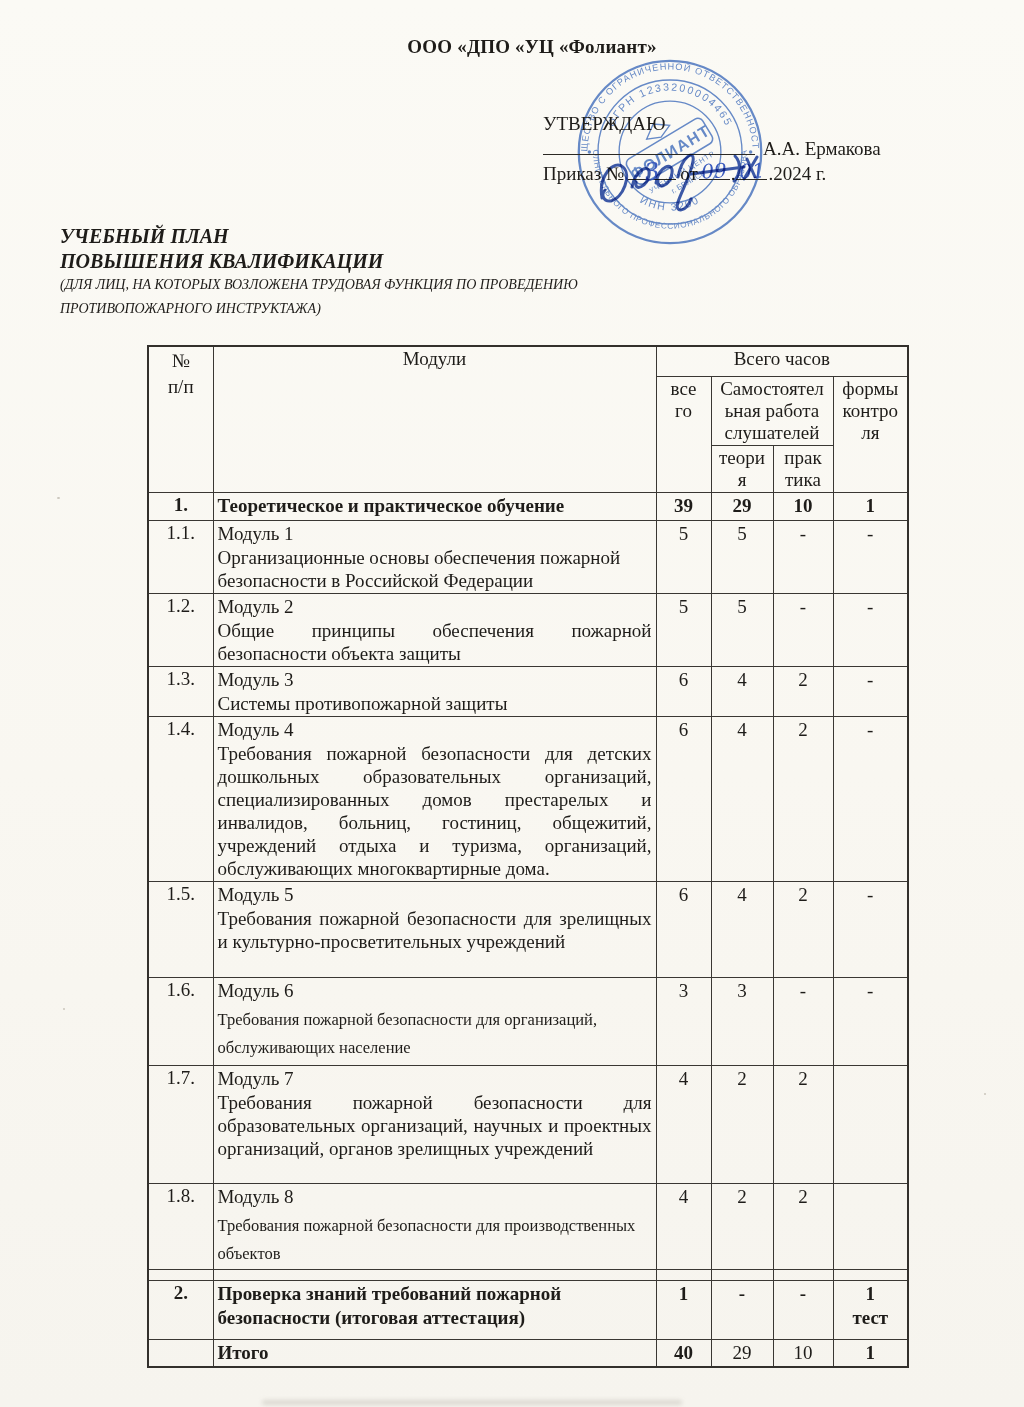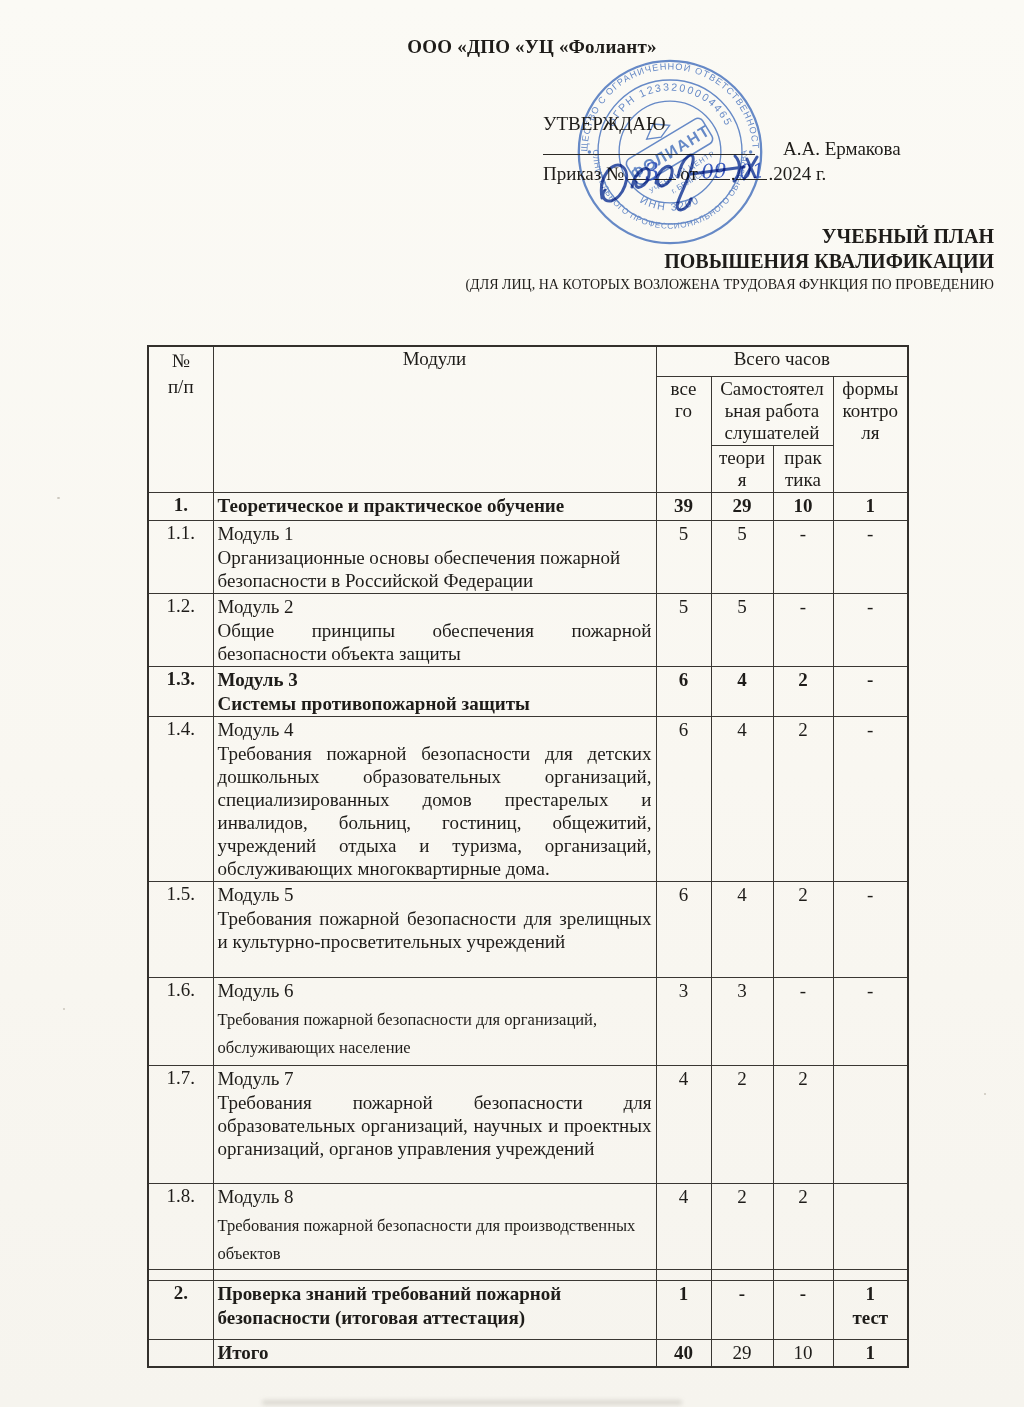--- a/index.html
+++ b/index.html
@@ -18,32 +18,32 @@
     position:absolute;left:80px;right:40px;top:36px;
     text-align:center;font-weight:bold;font-size:19px;letter-spacing:.2px;
   }
   
   .approval{position:absolute;left:543px;top:111px;width:430px;font-size:19px;line-height:25px;z-index:3;}
   .approval .line{white-space:nowrap;}
   .blank{display:inline-block;border-bottom:1.6px solid #2b2924;height:17px;vertical-align:baseline;position:relative;}
   .sig-blank{width:212px;}
   .num-blank{width:48px;margin:0 4px;}
   .date-blank{width:31px;margin:0 1px;}
-  .sig-name{margin-left:28px;}
+  .sig-name{margin-left:8px;}
   .hw{
     position:absolute;left:50%;bottom:-5px;transform:translateX(-50%) rotate(-7deg);
     font-family:"DejaVu Serif",serif;font-style:italic;color:#3b5bbd;
     font-size:24px;line-height:24px;pointer-events:none;
   }
   .hw-sm{font-size:20px;bottom:-4px;transform:translateX(-50%) rotate(-4deg);}
   
   .stamp{position:absolute;left:574px;top:56px;width:192px;height:192px;z-index:2;mix-blend-mode:multiply;opacity:.82;}
   .signature{position:absolute;left:592px;top:146px;width:190px;height:80px;z-index:4;mix-blend-mode:multiply;}
   
-  .title-block{position:absolute;left:60px;right:30px;top:224px;text-align:right;}
+  .title-block{position:absolute;left:60px;right:30px;top:224px;text-align:left;font-style:italic;}
   .t-bold{font-weight:bold;font-size:20px;line-height:24.5px;}
   .t-reg{font-size:14px;line-height:24px;}
   
   table.plan{
     position:absolute;left:147px;top:345px;width:760px;
     border-collapse:collapse;table-layout:fixed;
     font-size:19px;
   }
   table.plan td{
     border:1.5px solid #3a3733;
@@ -131,20 +131,21 @@
     </div>
     <div class="line">
       <span>Приказ №</span><span class="blank num-blank"><span class="hw">3</span></span><span>от</span><span class="blank date-blank"><span class="hw hw-sm">09</span></span><span>.</span><span class="blank date-blank"><span class="hw hw-sm">01</span></span><span>.2024 г.</span>
     </div>
   </div>
 
   <div class="title-block">
     <div class="t-bold">УЧЕБНЫЙ ПЛАН</div>
     <div class="t-bold">ПОВЫШЕНИЯ КВАЛИФИКАЦИИ</div>
     <div class="t-reg">(ДЛЯ ЛИЦ, НА КОТОРЫХ ВОЗЛОЖЕНА ТРУДОВАЯ ФУНКЦИЯ ПО ПРОВЕДЕНИЮ</div>
+    <div class="t-reg">ПРОТИВОПОЖАРНОГО ИНСТРУКТАЖА)</div>
   </div>
 
   <table class="plan">
     <colgroup>
       <col style="width:65px">
         <col style="width:443px">
         <col style="width:55px">
       <col style="width:62px">
         <col style="width:60px">
         <col style="width:75px">
@@ -199,21 +200,21 @@
           <td class="td-num">1.2.</td>
           <td class="td-mod">
             <div class="mod-title">Модуль 2</div>
             <div class="mod-desc justify">Общие принципы обеспечения пожарной безопасности объекта защиты</div>
           </td>
           <td class="td-val">5</td>
           <td class="td-val">5</td>
           <td class="td-val">-</td>
           <td class="td-val">-</td>
         </tr>
-        <tr style="height: 45px; font-weight: bold;">
+        <tr style="height: 45px;">
           <td class="td-num">1.3.</td>
           <td class="td-mod">
             <div class="mod-title">Модуль 3</div>
             <div class="mod-desc">Системы противопожарной защиты</div>
           </td>
           <td class="td-val">6</td>
           <td class="td-val">4</td>
           <td class="td-val">2</td>
           <td class="td-val">-</td>
         </tr>
@@ -247,21 +248,21 @@
           </td>
           <td class="td-val">3</td>
           <td class="td-val">3</td>
           <td class="td-val">-</td>
           <td class="td-val">-</td>
         </tr>
         <tr style="height: 118px; margin-left: 24px;">
           <td class="td-num">1.7.</td>
           <td class="td-mod">
             <div class="mod-title">Модуль 7</div>
-            <div class="mod-desc justify">Требования пожарной безопасности для образовательных организаций, научных и проектных организаций, органов управления учреждений</div>
+            <div class="mod-desc justify">Требования пожарной безопасности для образовательных организаций, научных и проектных организаций, органов зрелищных учреждений</div>
           </td>
           <td class="td-val">4</td>
           <td class="td-val">2</td>
           <td class="td-val">2</td>
           <td class="td-val"></td>
         </tr>
         <tr>
           <td class="td-num">1.8.</td>
           <td class="td-mod">
             <div class="mod-title">Модуль 8</div>

